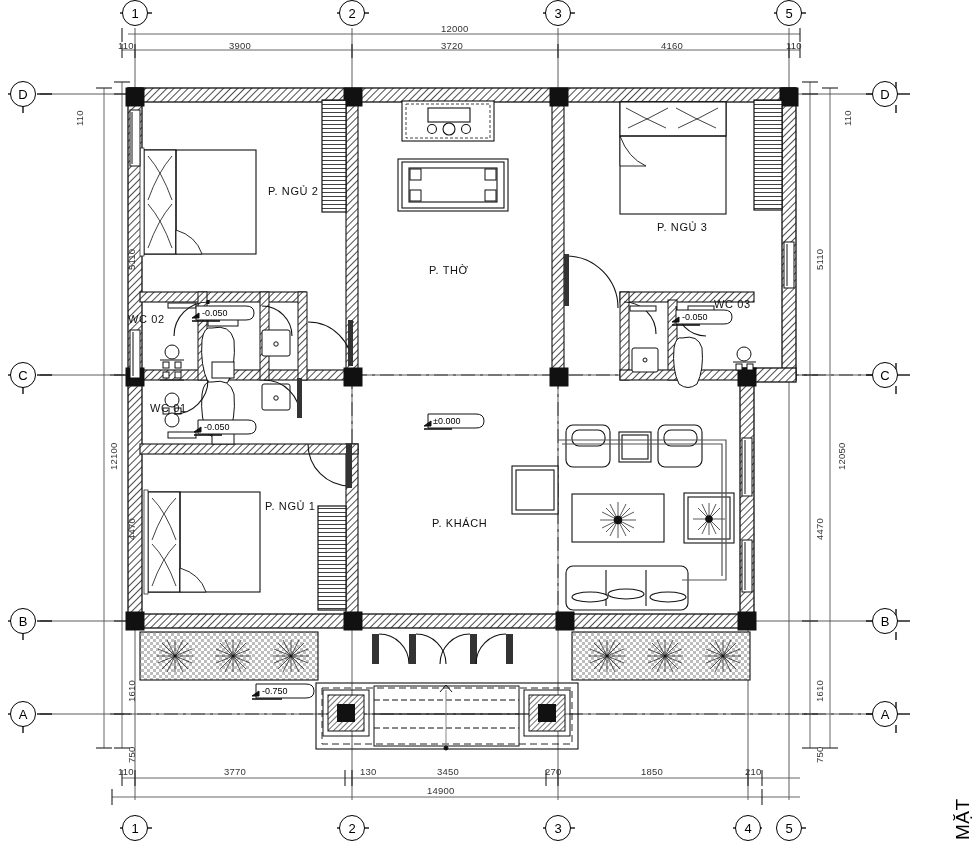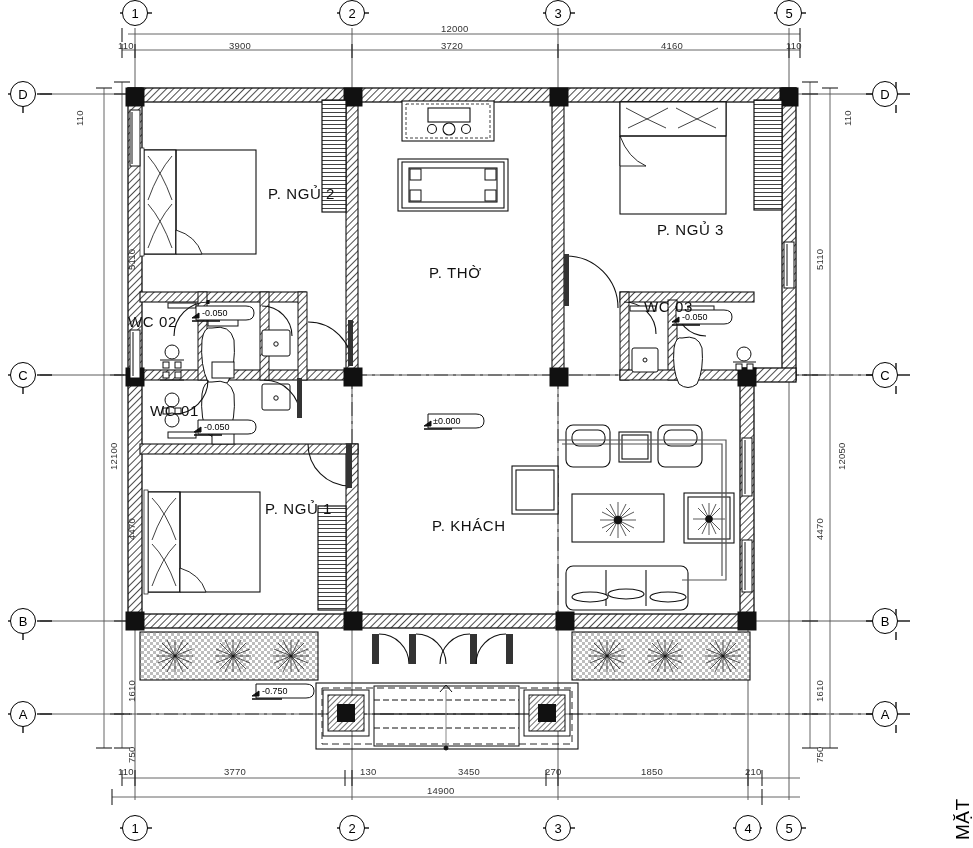--- a/index.html
+++ b/index.html
@@ -1,21 +1,21 @@
 <!DOCTYPE html>
 <html><head>
 <meta charset="utf-8">
 <title>Floor Plan</title>
 <style>
   html,body{margin:0;padding:0;background:#ffffff;}
   body{width:973px;height:848px;position:relative;overflow:hidden;
        font-family:"Liberation Sans","DejaVu Sans",sans-serif;color:#1a1a1a;}
   #plan{position:absolute;left:0;top:0;width:973px;height:848px;}
   .txt{position:absolute;white-space:nowrap;}
-  .roomlabel{font-size:15px;letter-spacing:.6px;color:#111;}
+  .roomlabel{font-size:11px;letter-spacing:.6px;color:#111;}
   .dim{font-size:9.5px;color:#333;letter-spacing:.2px;}
   .dim.vert{transform-origin:0 0;}
   .bub{position:absolute;width:26px;height:26px;border:1.6px solid #000;border-radius:50%;
        background:#fff;display:flex;align-items:center;justify-content:center;
        font-size:13px;color:#000;box-sizing:border-box;}
   .lvl{position:absolute;font-size:9px;color:#000;}
   .title{position:absolute;font-size:19px;letter-spacing:.5px;color:#000;
          transform-origin:0 0;transform:rotate(-90deg);}
 </style>
 </head>
@@ -530,21 +530,21 @@
   <div class="txt dim" style="left:118px;top:40px">110</div>
   <div class="txt dim" style="left:229px;top:40px">3900</div>
   <div class="txt dim" style="left:441px;top:40px">3720</div>
   <div class="txt dim" style="left:661px;top:40px">4160</div>
   <div class="txt dim" style="left:786px;top:40px">110</div>
 </div>
 <div>
   <div class="txt dim" style="left:118px;top:766px">110</div>
   <div class="txt dim" style="left:224px;top:766px">3770</div>
   <div class="txt dim" style="left:360px;top:766px">130</div>
-  <div class="txt dim" style="left:458px;top:766px">3450</div>
+  <div class="txt dim" style="left:437px;top:766px">3450</div>
   <div class="txt dim" style="left:545px;top:766px">270</div>
   <div class="txt dim" style="left:641px;top:766px">1850</div>
   <div class="txt dim" style="left:745px;top:766px">210</div>
   <div class="txt dim" style="left:427px;top:785px">14900</div>
 </div>
 <div>
   <div class="txt dim vert" style="left:74px;top:90px;transform:rotate(-90deg) translate(-36px,0)">110</div>
   <div class="txt dim vert" style="left:126px;top:250px;transform:rotate(-90deg) translate(-20px,0)">5110</div>
   <div class="txt dim vert" style="left:126px;top:520px;transform:rotate(-90deg) translate(-20px,0)">4470</div>
   <div class="txt dim vert" style="left:126px;top:682px;transform:rotate(-90deg) translate(-20px,0)">1610</div>
@@ -559,21 +559,21 @@
   <div class="txt dim vert" style="left:814px;top:745px;transform:rotate(-90deg) translate(-18px,0)">750</div>
   <div class="txt dim vert" style="left:836px;top:446px;transform:rotate(-90deg) translate(-24px,0)">12050</div>
 </div>
 
 <div>
   <div class="txt roomlabel" style="left:268px;top:185px">P. NGỦ 2</div>
   <div class="txt roomlabel" style="left:429px;top:264px">P. THỜ</div>
   <div class="txt roomlabel" style="left:657px;top:221px">P. NGỦ 3</div>
   <div class="txt roomlabel" style="left:128px;top:313px">WC 02</div>
   <div class="txt roomlabel" style="left:150px;top:402px">WC 01</div>
-  <div class="txt roomlabel" style="left:644px;top:298px">WC 03</div>
+  <div class="txt roomlabel" style="left:714px;top:298px">WC 03</div>
   <div class="txt roomlabel" style="left:265px;top:500px">P. NGỦ 1</div>
   <div class="txt roomlabel" style="left:432px;top:517px">P. KHÁCH</div>
 </div>
 
 <div>
   <div class="lvl" style="left:202px;top:308px">-0.050</div>
   <div class="lvl" style="left:204px;top:422px">-0.050</div>
   <div class="lvl" style="left:682px;top:312px">-0.050</div>
   <div class="lvl" style="left:433px;top:416px">±0.000</div>
   <div class="lvl" style="left:262px;top:686px">-0.750</div>

